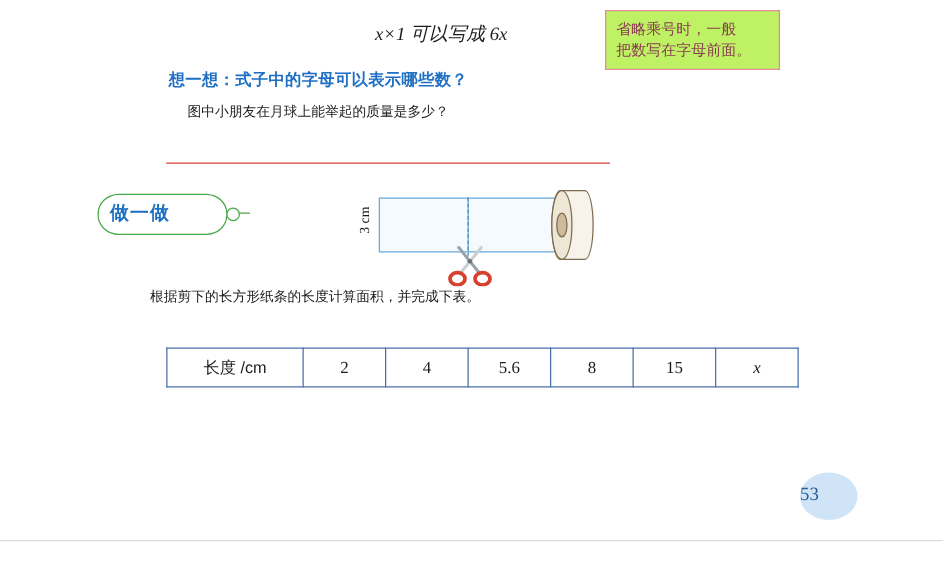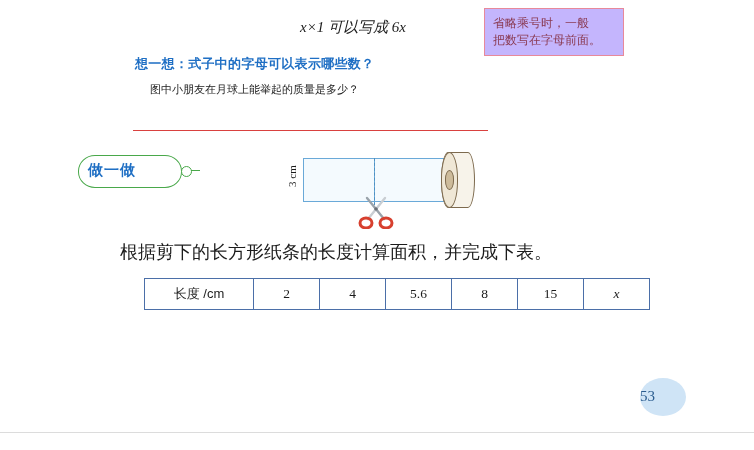--- a/index.html
+++ b/index.html
@@ -36,21 +36,21 @@
     font-family: "Liberation Serif", serif;
   }
 
   
   .callout {
     position: absolute;
     left: 484px;
     top: 8px;
     width: 140px;
     height: 48px;
-    background: #c4b5fd;
+    background: #bef264;
     border: 1px solid #e8899a;
     box-sizing: border-box;
     padding: 6px 8px;
     color: #8a3a52;
     font-size: 12px;
     line-height: 17px;
     font-family: "Liberation Serif", serif;
   }
 
   
@@ -219,29 +219,29 @@
     left: 72px;
     top: 45px;
     width: 40px;
     height: 34px;
   }
 
   
   .instruction {
     position: absolute;
     left: 120px;
-    top: 240px;
-    font-size: 18px;
+    top: 230px;
+    font-size: 11px;
     color: #1b1b1b;
   }
 
   
   .tbl {
     position: absolute;
-    left: 144px;
+    left: 133px;
     top: 278px;
     border-collapse: collapse;
   }
   .tbl td {
     border: 1px solid #4b6fa8;
     height: 28px;
     text-align: center;
     font-size: 13.5px;
     color: #1b1b1b;
     font-family: "Liberation Serif", serif;

